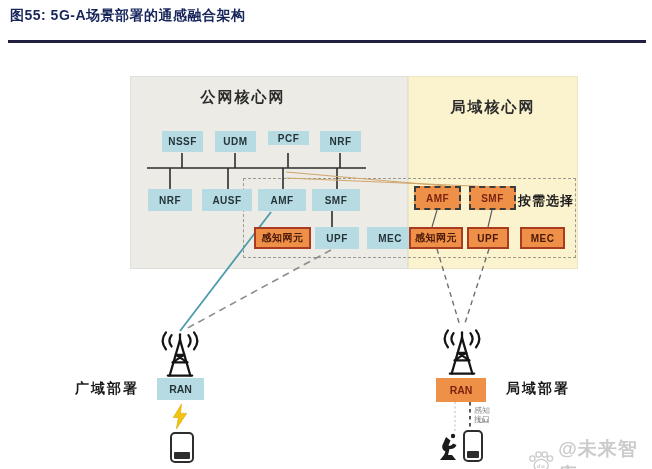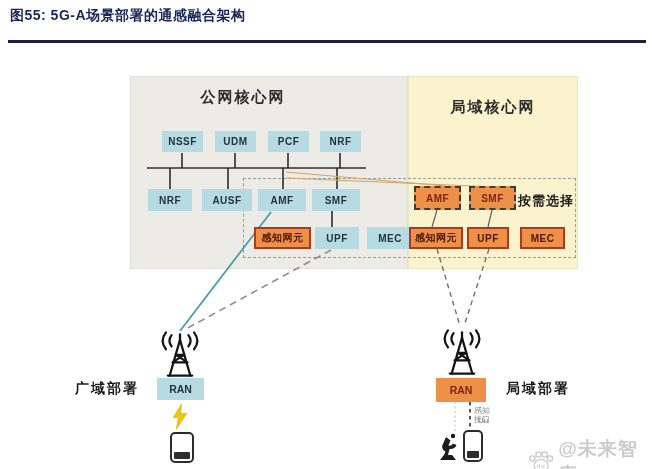--- a/index.html
+++ b/index.html
@@ -99,21 +99,21 @@
     <line x1="437" y1="249" x2="460" y2="326"></line>
     <line x1="489" y1="249" x2="464" y2="326"></line>
   </g>
 
   <line x1="455" y1="402" x2="455" y2="431" stroke="#b9b9b9" stroke-width="1" stroke-dasharray="2 2.5"></line>
   <line x1="470" y1="402" x2="470" y2="431" stroke="#2e2e2e" stroke-width="1.6" stroke-dasharray="3.5 3.5"></line>
 </svg>
 
 <div class="abs nf blue" style="left:162px;top:131px;width:41px;height:21px">NSSF</div>
 <div class="abs nf blue" style="left:215px;top:131px;width:41px;height:21px">UDM</div>
-<div class="abs nf blue" style="left:268px;top:131px;width:41px;height:21px">PCF</div>
+<div class="abs nf blue" style="left:268px;top:131px;width:41px;height:14px">PCF</div>
 <div class="abs nf blue" style="left:320px;top:131px;width:41px;height:21px">NRF</div>
 
 <div class="abs nf blue" style="left:148px;top:189px;width:44px">NRF</div>
 <div class="abs nf blue" style="left:202px;top:189px;width:50px">AUSF</div>
 <div class="abs nf blue" style="left:258px;top:189px;width:48px">AMF</div>
 <div class="abs nf blue" style="left:312px;top:189px;width:48px">SMF</div>
 
 <div class="abs nf orange" style="left:254px;top:227px;width:57px">感知网元</div>
 <div class="abs nf blue" style="left:315px;top:227px;width:44px">UPF</div>
 <div class="abs nf blue" style="left:367px;top:227px;width:46px">MEC</div>

